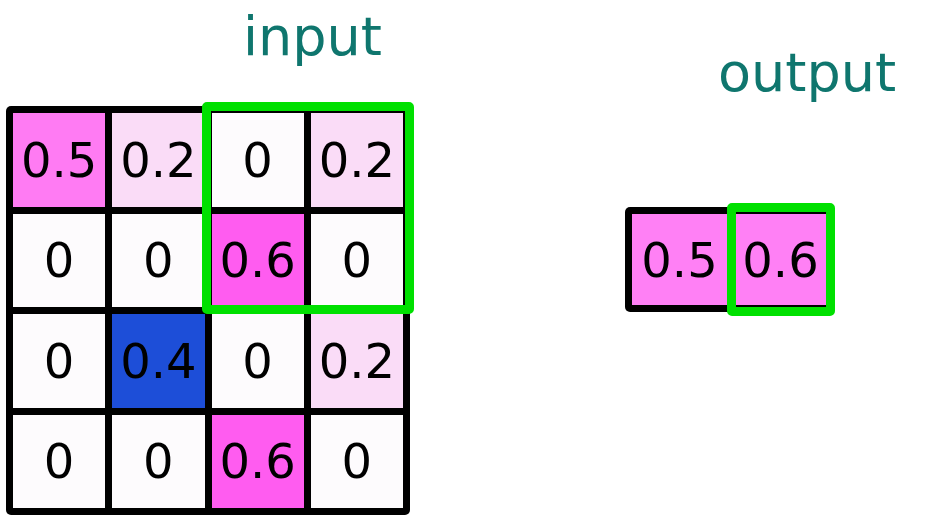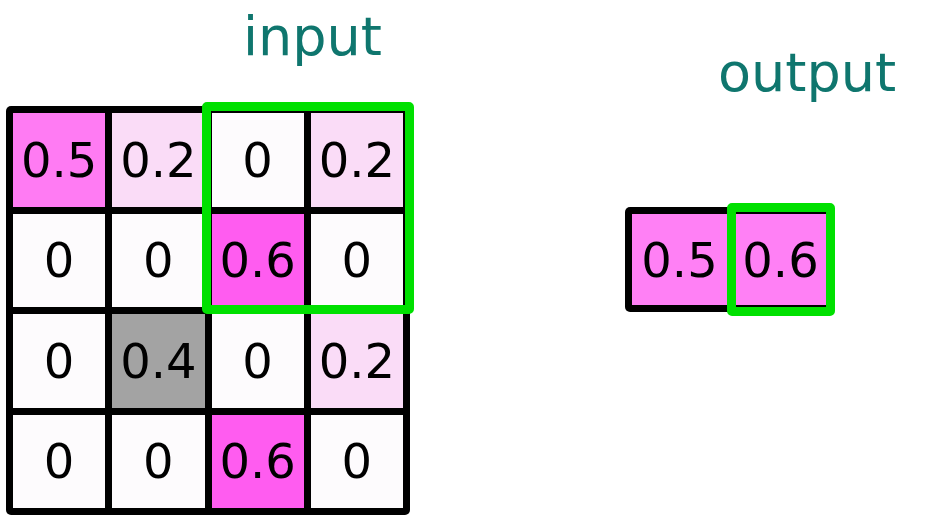--- a/index.html
+++ b/index.html
@@ -120,21 +120,21 @@
   <div class="cell" style="background: rgb(250, 220, 247);">0.2</div>
   <div class="cell" style="background: rgb(253, 251, 253);">0</div>
   <div class="cell" style="background: rgb(250, 220, 247);">0.2</div>
 
   <div class="cell" style="background: rgb(253, 251, 253);">0</div>
   <div class="cell" style="background: rgb(253, 251, 253);">0</div>
   <div class="cell" style="background: rgb(255, 92, 240);">0.6</div>
   <div class="cell" style="background: rgb(253, 251, 253);">0</div>
 
   <div class="cell" style="background: rgb(253, 251, 253);">0</div>
-  <div class="cell" style="background: #a3a3a3;">0.4</div>
+  <div class="cell" style="background: #1d4ed8;">0.4</div>
   <div class="cell" style="background: rgb(253, 251, 253);">0</div>
   <div class="cell" style="background: rgb(250, 220, 247);">0.2</div>
 
   <div class="cell" style="background: rgb(253, 251, 253);">0</div>
   <div class="cell" style="background: rgb(253, 251, 253);">0</div>
   <div class="cell" style="background: rgb(255, 92, 240);">0.6</div>
   <div class="cell" style="background: rgb(253, 251, 253);">0</div>
 </div>
 
 <div class="highlight-box" id="input-highlight" style="border-color: rgb(0, 224, 0);"></div>

